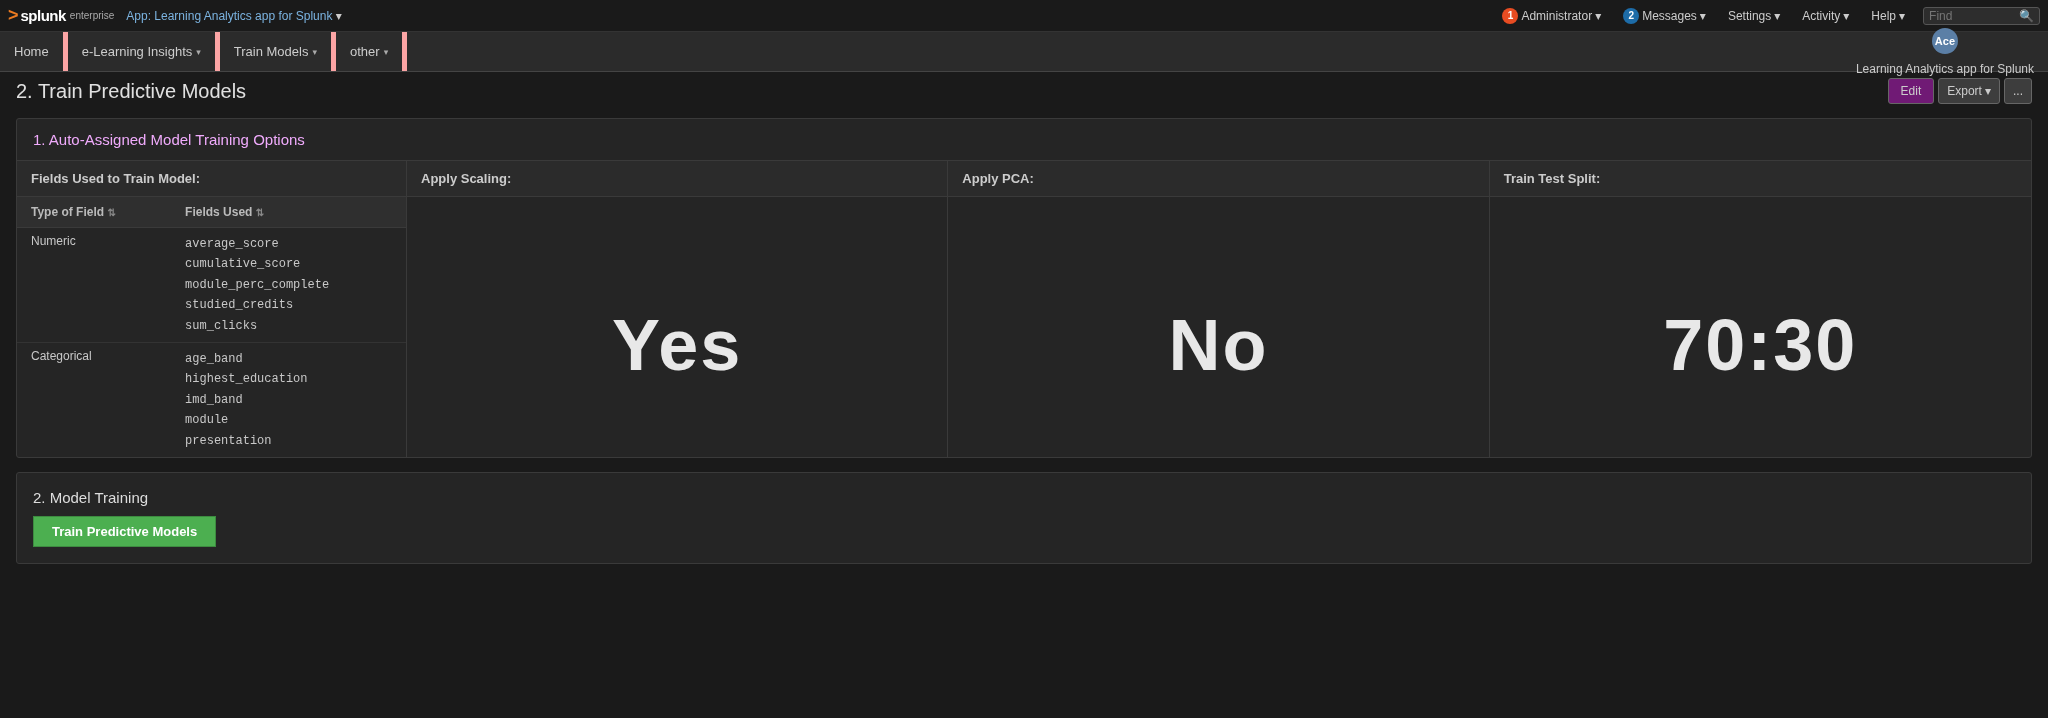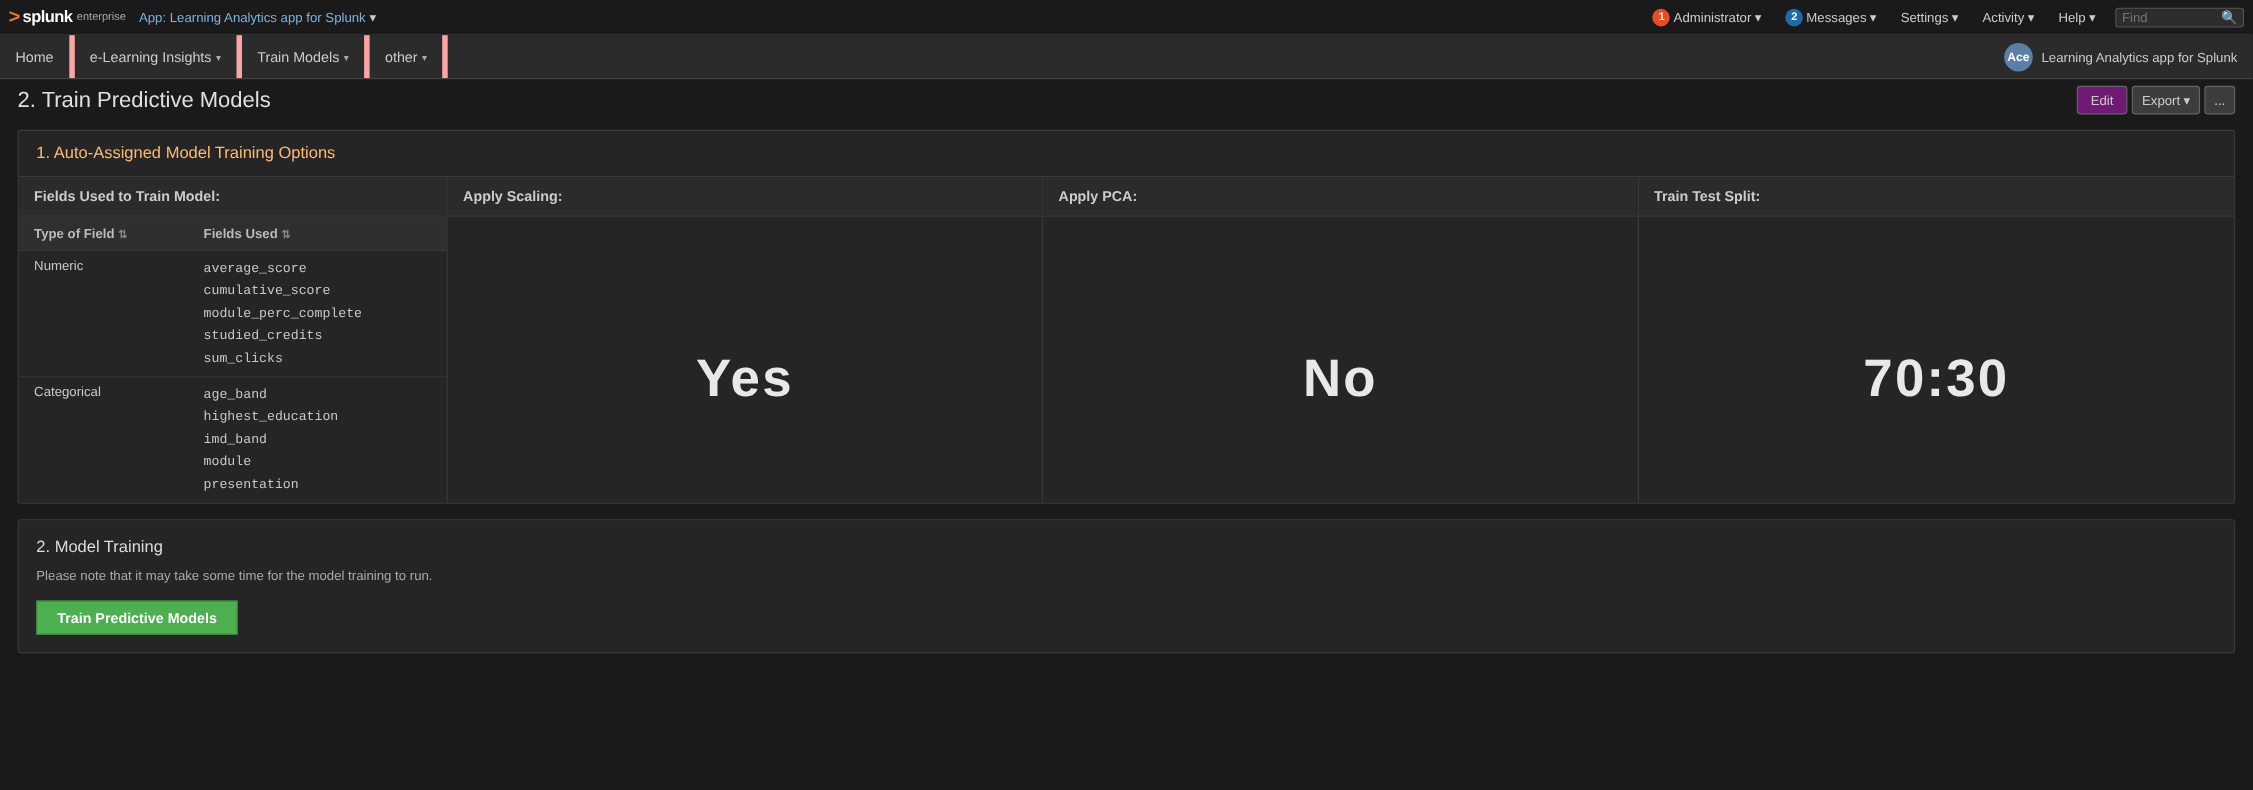--- a/index.html
+++ b/index.html
@@ -131,20 +131,21 @@
     #nav-right {
       display: flex;
       align-items: center;
       padding-right: 14px;
       gap: 8px;
     }
     .app-name-display {
       display: flex;
       align-items: center;
       gap: 8px;
+      flex-direction: column;
     }
     .avatar-circle {
       width: 26px;
       height: 26px;
       border-radius: 50%;
       background: #5b7fa6;
       display: flex;
       align-items: center;
       justify-content: center;
       color: #fff;
@@ -210,21 +211,21 @@
     }
 
     
     .section-panel {
       background: #252525;
       border: 1px solid #3a3a3a;
       border-radius: 3px;
       margin-bottom: 14px;
     }
     .section-title {
-      color: #fdba74;
+      color: #f0abfc;
       font-size: 15px;
       font-weight: 400;
       padding: 12px 16px;
       border-bottom: 1px solid #3a3a3a;
     }
     .section-body {
       padding: 0;
     }
 
     
@@ -286,21 +287,21 @@
 
     
     .big-value-cell {
       display: flex;
       align-items: center;
       justify-content: center;
       height: 100%;
       min-height: 200px;
     }
     .big-value {
-      font-size: 48px;
+      font-size: 72px;
       font-weight: bold;
       color: #e8e8e8;
       letter-spacing: 2px;
     }
 
     
     .model-training-panel {
       background: #252525;
       border: 1px solid #3a3a3a;
       border-radius: 3px;
@@ -479,17 +480,16 @@
             <span class="big-value">70:30</span>
           </div>
         </div>
 
       </div>
     </div>
   </div>
 
   <div class="model-training-panel">
     <div class="model-training-title">2. Model Training</div>
-    <div class="model-training-note">Please note that it may take some time for the model training to run.</div>
     <button class="btn-green">Train Predictive Models</button>
   </div>
 
 </div>
 
 </body></html>

